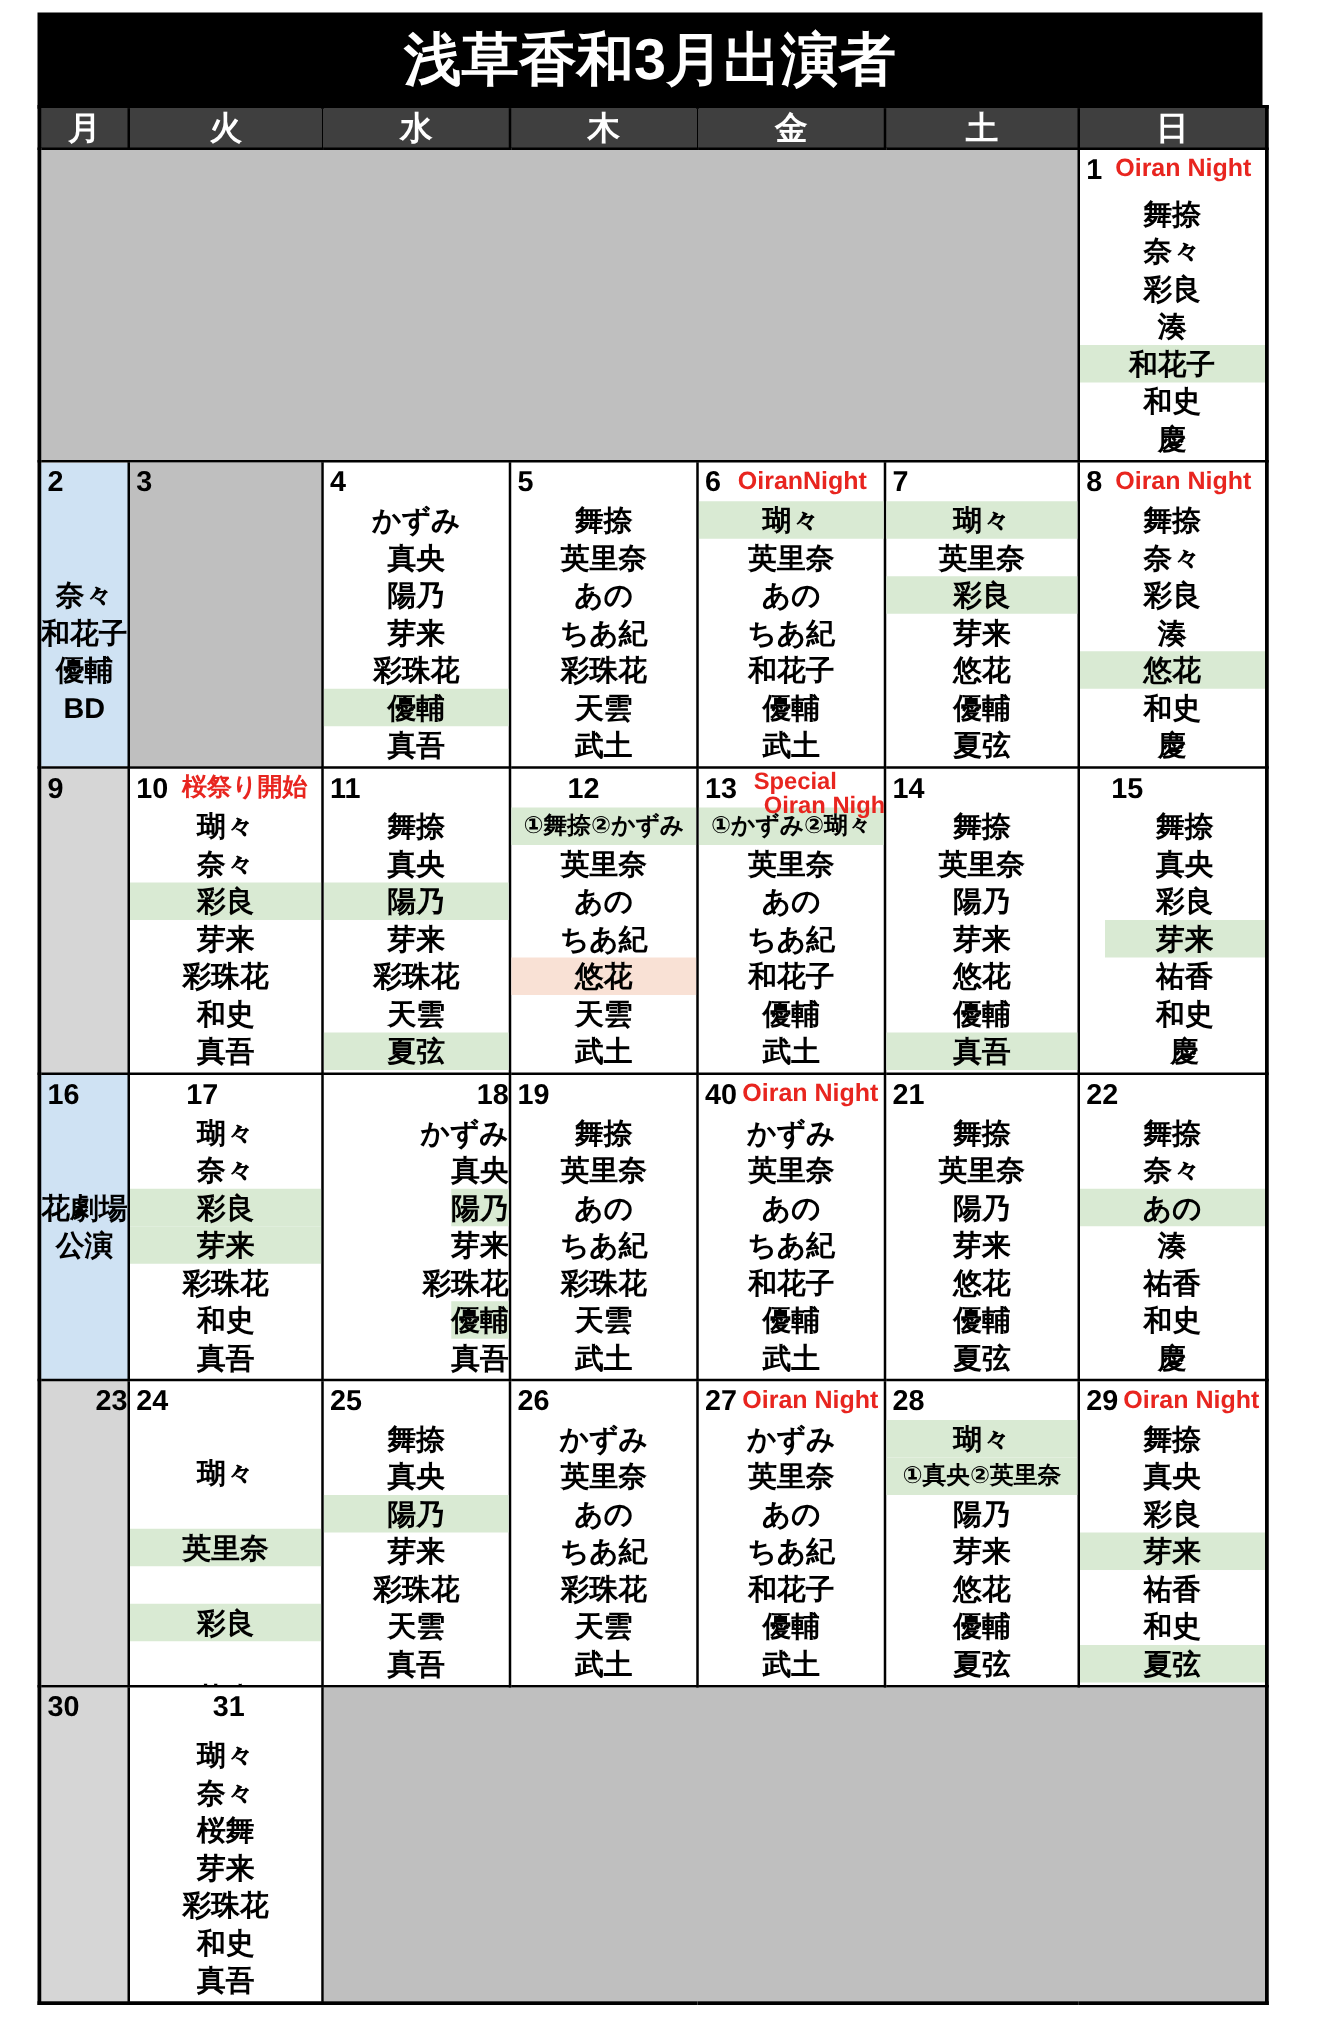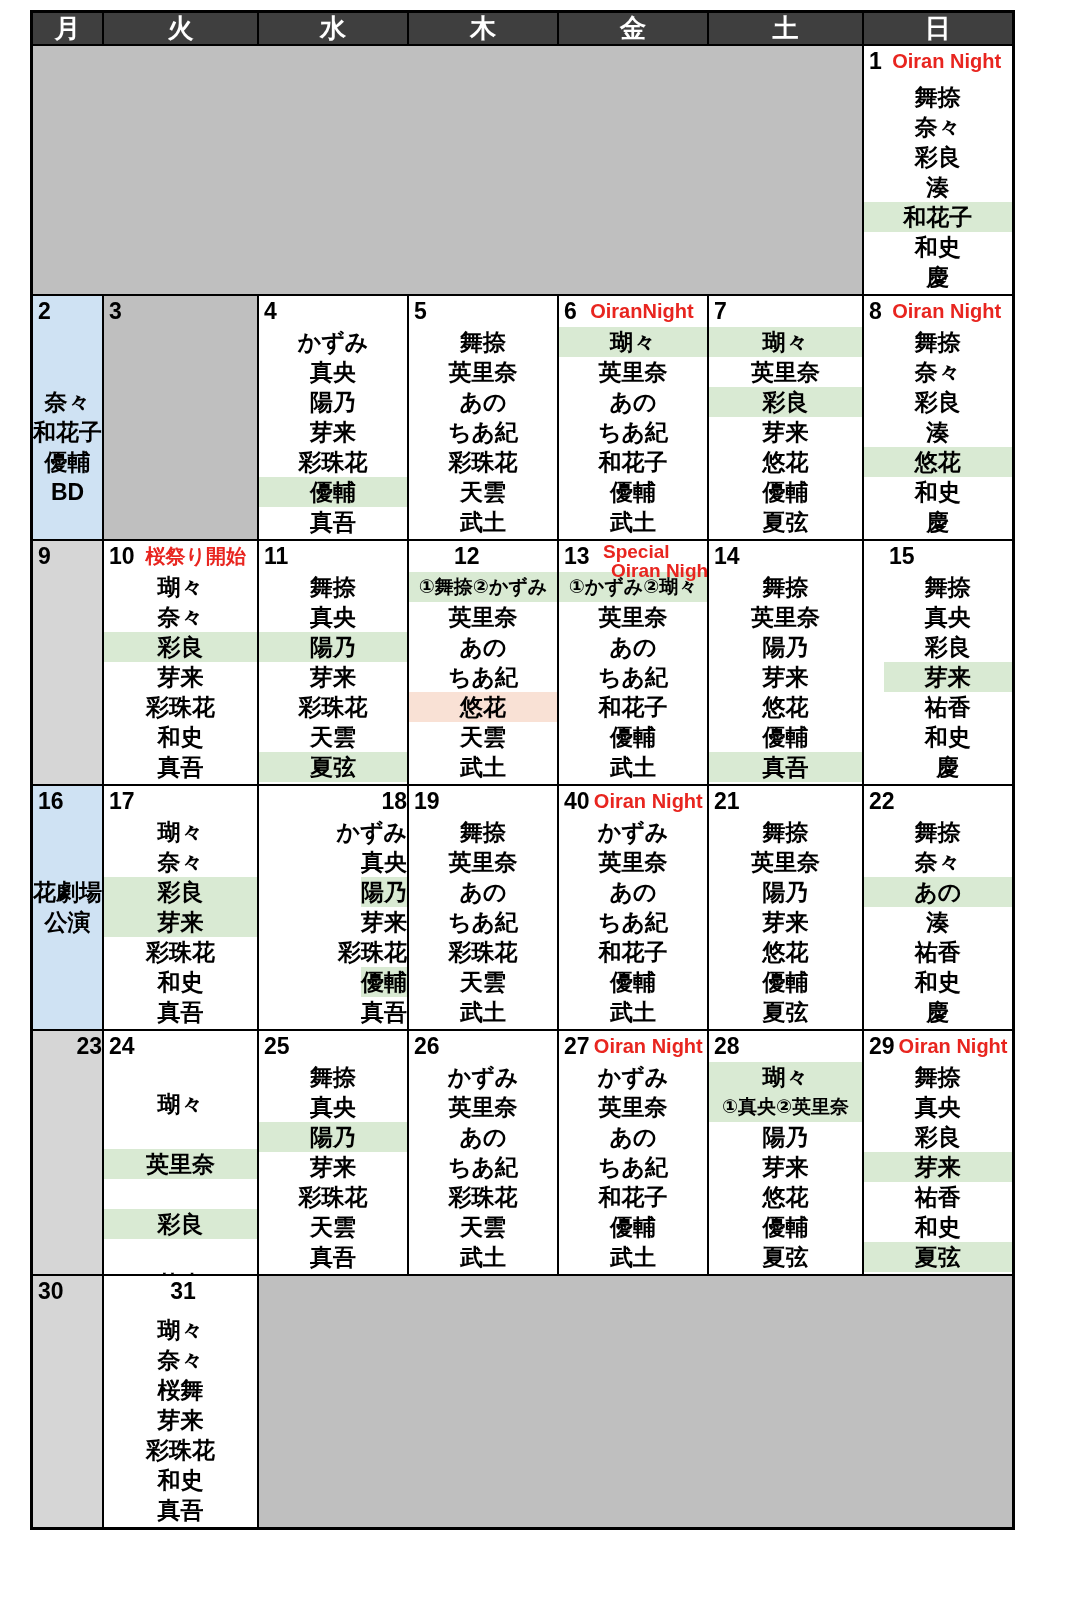--- a/index.html
+++ b/index.html
@@ -38,20 +38,21 @@
     font-weight:bold;font-size:23px;color:#000;white-space:nowrap;
   }
   .name-row.small{font-size:19px;}
   .hl-green{background:var(--hl_green,#d9ead3);}
   .hl-pink{background:var(--hl_pink,#f9e1d5);}
 </style>
 </head>
 <body>
 
 <div class="page">
+  <div class="title-bar">浅草香和3月出演者</div>
   <table class="cal">
     <colgroup>
       <col style="width:68px">
         <col style="width:155px">
         <col style="width:150px">
       <col style="width:150px">
         <col style="width:150px">
         <col style="width:155px">
       <col style="width:150px">
     </colgroup>
@@ -302,21 +303,21 @@
               <div class="name-row"></div>
               <div class="name-row">花劇場</div>
               <div class="name-row">公演</div>
               <div class="name-row"></div>
               <div class="name-row"></div>
               <div class="name-row"></div>
             </div>
           </td>
           <td class="bg-white">
             <div class="cell" style="height: 241px;">
-              <div class="day-head" style="height: 31px;">
+              <div class="day-head" style="height: 31px; padding-left: 40px;">
                 <span class="day-num">17</span>
               </div>
               <div class="name-row">瑚々</div>
               <div class="name-row">奈々</div>
               <div class="name-row hl-green">彩良</div>
               <div class="name-row hl-green">芽来</div>
               <div class="name-row">彩珠花</div>
               <div class="name-row">和史</div>
               <div class="name-row">真吾</div>
             </div>

